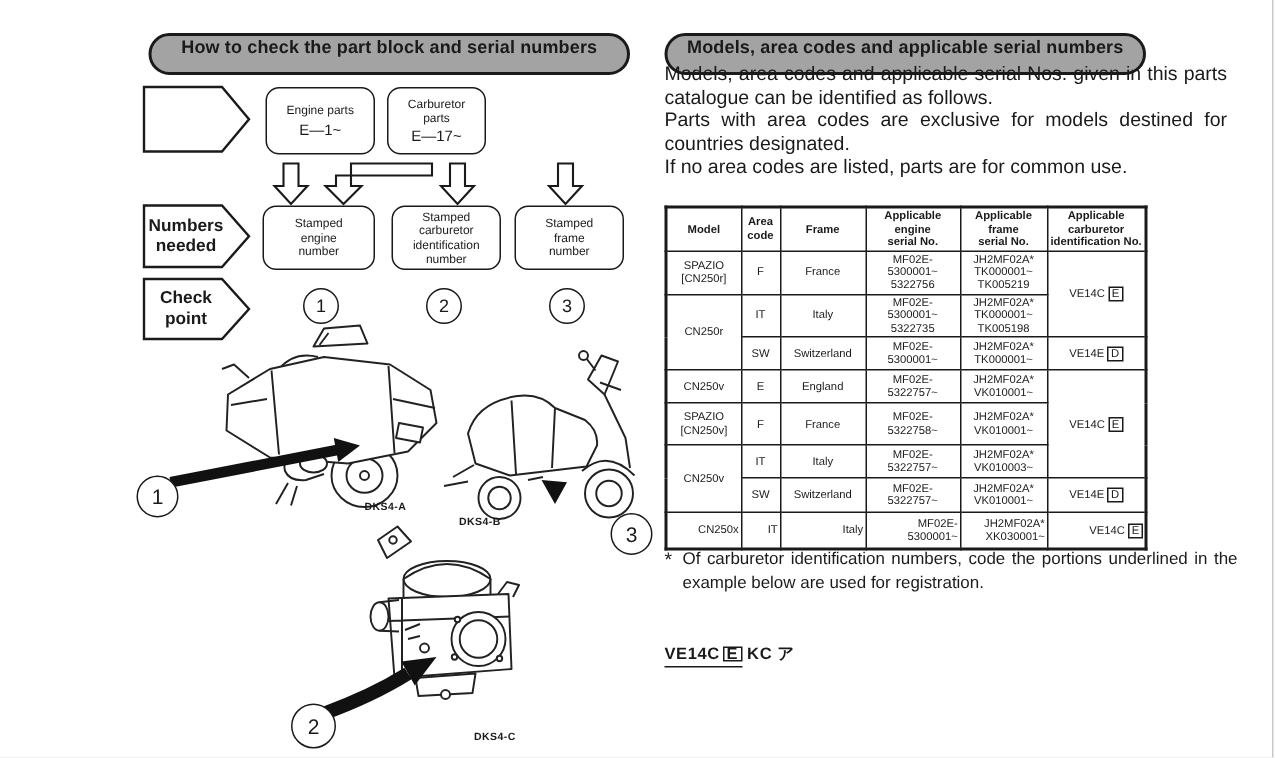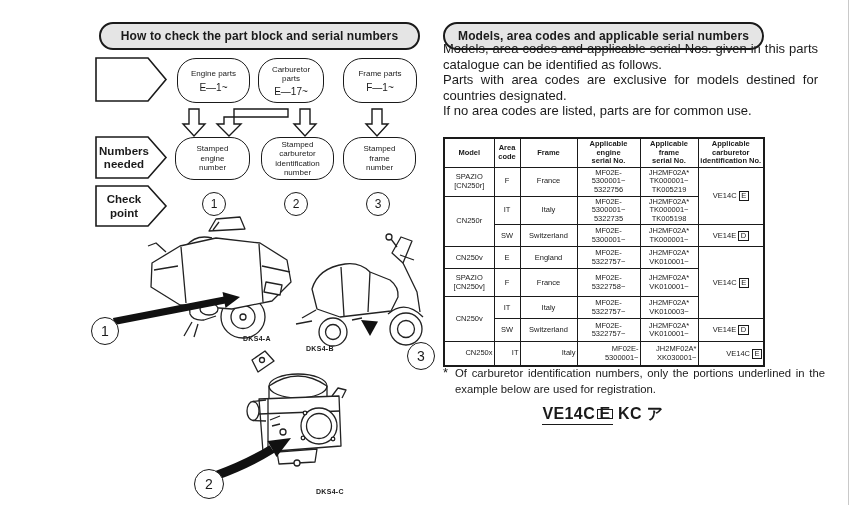--- a/index.html
+++ b/index.html
@@ -1,26 +1,26 @@
 <!DOCTYPE html>
 <html><head>
 <meta charset="utf-8">
 <style>
   html,body{margin:0;padding:0;background:#e8e8e8;}
   .page{position:relative;width:850px;height:505px;background:#ffffff;overflow:hidden;
         font-family:"Liberation Sans",sans-serif;color:#1a1a1a;}
   svg.art{position:absolute;left:0;top:0;pointer-events:none;}
 
   
-  .hdr-box{position:absolute;border:2px solid #1a1a1a;border-radius:14px;background:#e5e5e5;
-           display:flex;align-items:center;justify-content:center;
+  .hdr-box{position:absolute;border:2px solid #1a1a1a;border-radius:14px;background:#a3a3a3;
+           display:flex;justify-content:center;
            font-weight:bold;font-size:12px;letter-spacing:.1px;}
 
   
-  .fbox{position:absolute;border:1.6px solid #1a1a1a;border-radius:19px;background:#fff;
+  .fbox{position:absolute;border:1.6px solid #1a1a1a;border-radius:9px;background:#fff;
         display:flex;flex-direction:column;align-items:center;justify-content:center;
         text-align:center;font-size:8px;line-height:9.5px;}
   .fbox .range{margin-top:5px;font-size:10px;}
   .pre{white-space:pre-line;}
 
   .pent-label{position:absolute;font-weight:bold;font-size:11.5px;line-height:13.5px;
               text-align:center;white-space:pre-line;display:flex;align-items:center;justify-content:center;}
 
   .circle{position:absolute;border:1.6px solid #1a1a1a;border-radius:50%;background:#fff;
           display:flex;align-items:center;justify-content:center;font-size:12px;}
@@ -36,22 +36,22 @@
   table.parts{position:absolute;left:443px;top:137px;border-collapse:collapse;table-layout:fixed;
               font-size:7.5px;line-height:8.6px;text-align:center;background:#fff;border:2px solid #1a1a1a;}
   table.parts th,table.parts td{border:1px solid #1a1a1a;padding:1px 1px;vertical-align:middle;
               overflow:hidden;}
   table.parts th{font-weight:bold;}
   .boxed{display:inline-block;border:1px solid #1a1a1a;padding:0 1.5px;line-height:8px;margin-left:2px;}
 
   .footnote{position:absolute;left:443px;top:366px;width:370px;font-size:11.3px;line-height:15.6px;
             padding-left:12px;text-align:justify;}
   .footnote .star{position:absolute;left:0;top:-1px;font-size:13px;}
-  .example{position:absolute;left:443px;top:404px;width:320px;text-align:center;
-           font-size:16px;font-weight:bold;letter-spacing:.4px;}
+  .example{position:absolute;left:443px;top:428px;width:320px;text-align:left;
+           font-size:11px;font-weight:bold;letter-spacing:.4px;}
   .underl{border-bottom:1.5px solid #1a1a1a;padding-bottom:2px;}
   .page-edge{position:absolute;right:1px;top:0;width:1px;height:505px;background:#c9c9c9;}
 </style>
 </head>
 <body>
 
 <div class="page">
 
   <svg class="art" width="850" height="505" viewBox="0 0 850 505">
 
@@ -140,24 +140,20 @@
 needed</div>
 
   <div class="fbox" style="left:177px;top:58px;width:71px;height:43px;">
     <div class="pre">Engine parts</div>
     <div class="range">E—1~</div>
   </div>
   <div class="fbox" style="left:258px;top:58px;width:64px;height:43px;">
     <div class="pre">Carburetor
 parts</div>
     <div class="range" style="margin-top:3px;">E—17~</div>
-  </div>
-  <div class="fbox" style="left:343px;top:58px;width:72px;height:43px;">
-    <div class="pre">Frame parts</div>
-    <div class="range">F—1~</div>
   </div>
 
   <div class="fbox pre" style="left:175px;top:137px;width:73px;height:41px;">Stamped
 engine
 number</div>
   <div class="fbox pre" style="left:261px;top:137px;width:71px;height:41px;">Stamped
 carburetor
 identification
 number</div>
   <div class="fbox pre" style="left:343px;top:137px;width:71px;height:41px;">Stamped
@@ -300,21 +296,21 @@
 XK030001~</td>
       <td>
         <span>VE14C</span><span class="boxed">E</span>
       </td>
     </tr>
   </tbody>
     </table>
 
   <div class="footnote">
     <span class="star">*</span>
-    <span>Of carburetor identification numbers, only the portions underlined in the example below are used for registration.</span>
+    <span>Of carburetor identification numbers, code the portions underlined in the example below are used for registration.</span>
   </div>
 
   <div class="example">
     <span class="underl"><span>VE14C</span><span class="boxed">E</span></span>
     <span>KC ア</span>
   </div>
 
   <div class="page-edge"></div>
 </div>
 

